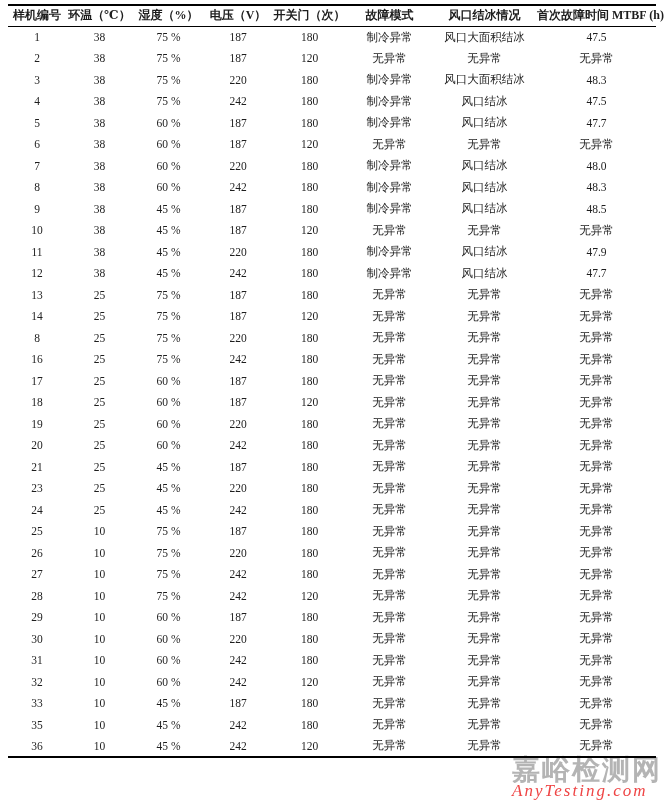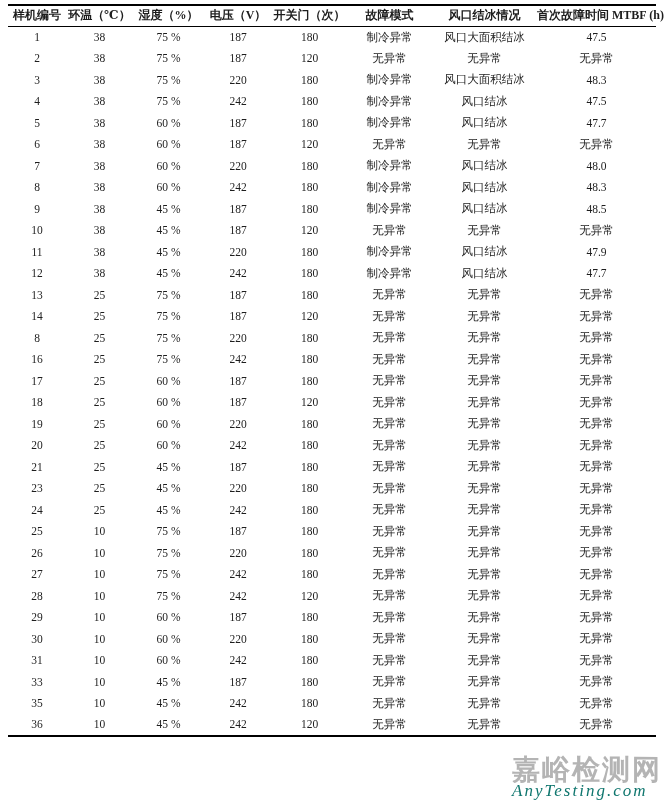--- a/index.html
+++ b/index.html
@@ -24,21 +24,21 @@
     color: #b4b4b4;
     white-space: nowrap;
     font-family: "Liberation Sans", sans-serif;
   }
   .wm-en {
     position: absolute;
     left: 512px; top: 781px;
     font-size: 17px;
     font-style: italic;
     letter-spacing: 2px;
-    color: #0f766e;
+    color: #ef4444;
     white-space: nowrap;
     font-family: "Liberation Serif", serif;
   }
 
   table.data {
     position: absolute;
     left: 8px; top: 4px;
     width: 648px;
     z-index: 1;
     border-collapse: collapse;
@@ -394,20 +394,30 @@
           <td>31</td>
           <td>10</td>
           <td>60 %</td>
           <td>242</td>
           <td>180</td>
           <td>无异常</td>
           <td>无异常</td>
           <td>无异常</td>
         </tr>
         <tr>
+          <td>32</td>
+          <td>10</td>
+          <td>60 %</td>
+          <td>242</td>
+          <td>120</td>
+          <td>无异常</td>
+          <td>无异常</td>
+          <td>无异常</td>
+        </tr>
+        <tr>
           <td>33</td>
           <td>10</td>
           <td>45 %</td>
           <td>187</td>
           <td>180</td>
           <td>无异常</td>
           <td>无异常</td>
           <td>无异常</td>
         </tr>
         <tr>

